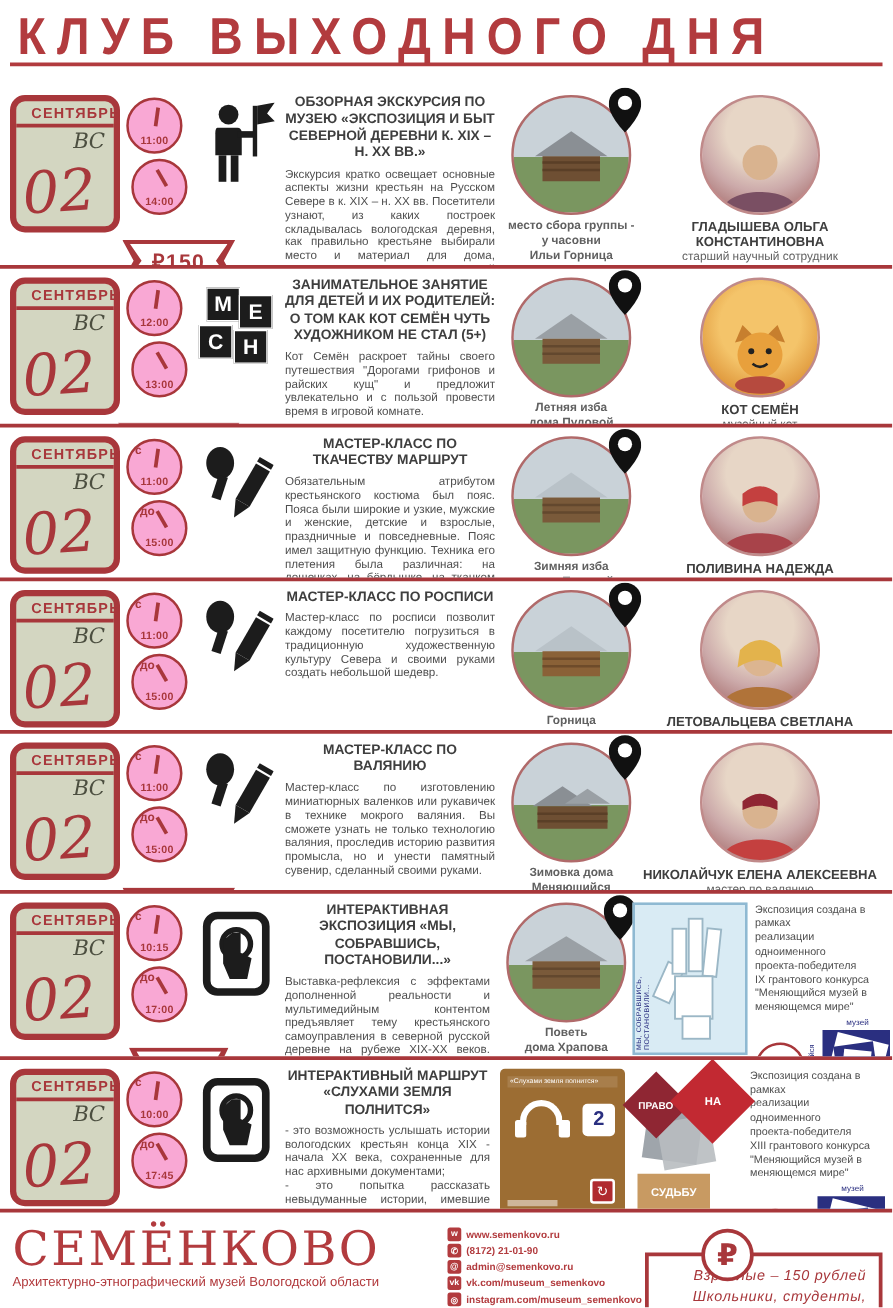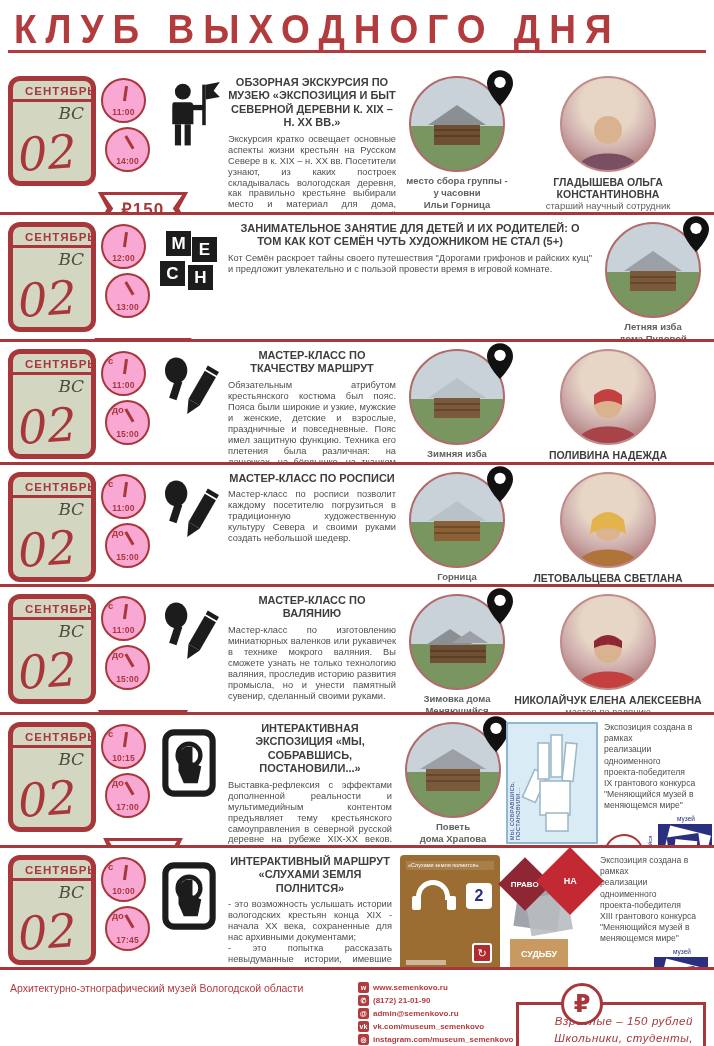--- a/index.html
+++ b/index.html
@@ -299,20 +299,35 @@
             </svg>
           </div>
         <span class="pin"><svg width="26" height="36" viewBox="0 0 32 44">
               <path d="M16 0C7 0 0 7 0 16c0 12 16 28 16 28s16-16 16-28C32 7 25 0 16 0z" fill="#111"></path>
               <circle cx="16" cy="15" r="7" fill="#fff"></circle>
             </svg></span>
       </div>
       <div class="loc-cap pre">Летняя изба
 дома Пудовой</div>
     </div>
+    <div class="person">
+      <div class="pphoto cat">
+          <svg width="64" height="58" viewBox="0 0 64 58">
+            <polygon points="12,16 18,2 28,12" fill="#c77f2e"></polygon>
+            <polygon points="52,16 46,2 36,12" fill="#c77f2e"></polygon>
+            <circle cx="32" cy="26" r="18" fill="#e8a03c"></circle>
+            <circle cx="25" cy="23" r="2.4" fill="#222"></circle>
+            <circle cx="39" cy="23" r="2.4" fill="#222"></circle>
+            <path d="M26 33 Q32 38 38 33" stroke="#222" stroke-width="2" fill="none"></path>
+            <ellipse cx="32" cy="50" rx="20" ry="7" fill="#b64a3e"></ellipse>
+          </svg>
+        </div>
+      <div class="pname">КОТ СЕМЁН</div>
+      <div class="prole pre">музейный кот</div>
+    </div>
   </section>
 
   <section class="event" style="height:123px">
     <div class="left">
       <div class="left-top">
         <div class="datecard">
           <div class="dc-month">СЕНТЯБРЬ</div>
           <div class="dc-body">
               <span class="dc-wd">ВС</span>
               <span class="dc-day">02</span>
@@ -699,20 +714,21 @@
               <div class="mmm-in2"></div>
             </div>
 
         </div>
       </div>
     </div>
   </section>
 
   <footer>
     <div class="f-left">
+      <div class="f-logo">СЕМЁНКОВО</div>
       <div class="f-sub">Архитектурно-этнографический музей Вологодской области</div>
     </div>
     <ul class="f-contacts">
       <li>
           <span class="ci">w</span>
           <span class="ct">www.semenkovo.ru</span>
         </li>
       <li>
           <span class="ci">✆</span>
           <span class="ct">(8172) 21-01-90</span>

